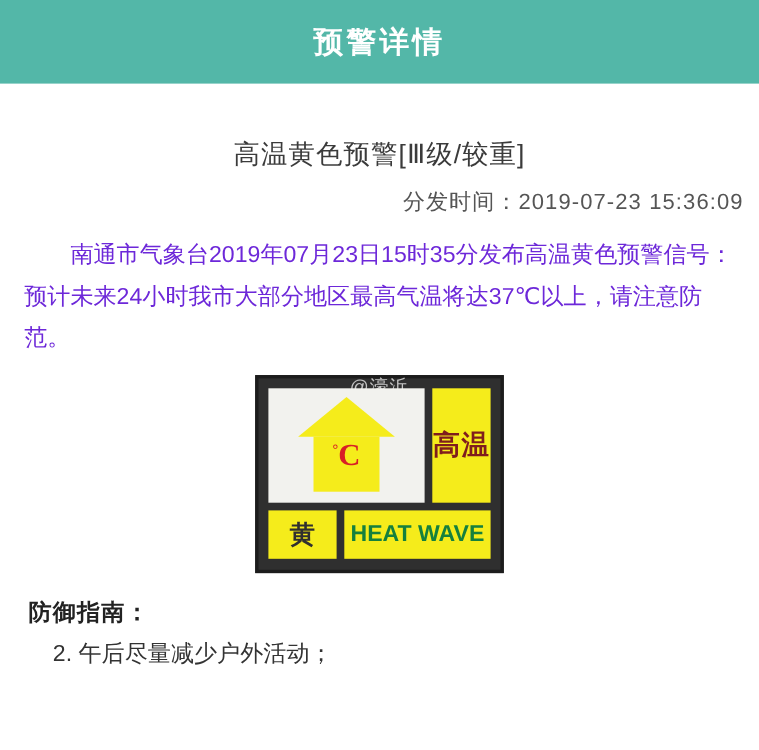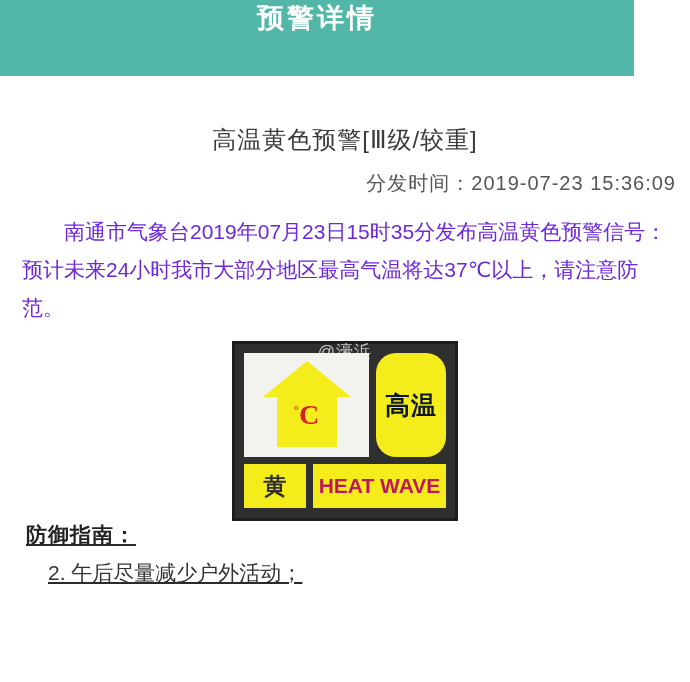--- a/index.html
+++ b/index.html
@@ -15,24 +15,25 @@
     overflow: hidden;
   }
   .page {
     position: relative;
     width: 690px;
     height: 682px;
     background: #ffffff;
   }
   
   .header {
-    width: 634px;
+    width: 690px;
     height: 76px;
     background: #53b7a8;
     display: flex;
+    align-items: center;
     justify-content: center;
   }
   .header-title {
     color: #ffffff;
     font-size: 27px;
     font-weight: bold;
     letter-spacing: 3px;
   }
   
   .content {
@@ -120,32 +121,31 @@
     font-weight: bold;
     color: #d81f26;
     font-family: "Liberation Serif", "DejaVu Serif", serif;
     line-height: 1;
   }
   .house-temp sup {
     font-size: 13px;
     vertical-align: super;
   }
   .sign-gaowen {
-    width: 70px;
+    width: 53px;
     background: #f5ec1b;
     display: flex;
     flex-direction: column;
     align-items: center;
     justify-content: center;
-    color: #0f172a;
+    color: #7f1d1d;
     font-size: 25px;
     font-weight: bold;
     line-height: 1.12;
     letter-spacing: 1px;
-    border-radius: 20px;
   }
   .sign-bottom {
     display: flex;
     gap: 7px;
     height: 44px;
   }
   .sign-huang {
     width: 62px;
     background: #f5ec1b;
     display: flex;
@@ -156,38 +156,38 @@
     color: #2f2f2f;
   }
   .sign-heat {
     flex: 1 1 auto;
     background: #f5ec1b;
     display: flex;
     align-items: center;
     justify-content: center;
     font-size: 21px;
     font-weight: bold;
-    color: #be185d;
+    color: #15803d;
     letter-spacing: 0px;
     font-family: "Liberation Sans", sans-serif;
   }
   .watermark {
     position: absolute;
     top: -4px;
     left: 50%;
     transform: translateX(-50%);
     color: rgba(255,255,255,0.72);
     font-size: 17px;
     letter-spacing: 1px;
     pointer-events: none;
   }
   
   .guide {
+    margin-top: 22px;
     padding: 0 12px;
-    text-decoration: underline;
   }
   .guide-title {
     font-size: 21px;
     font-weight: bold;
     color: #222222;
     letter-spacing: 1px;
   }
   .guide-list {
     margin: 6px 0 0 0;
     padding: 0;

